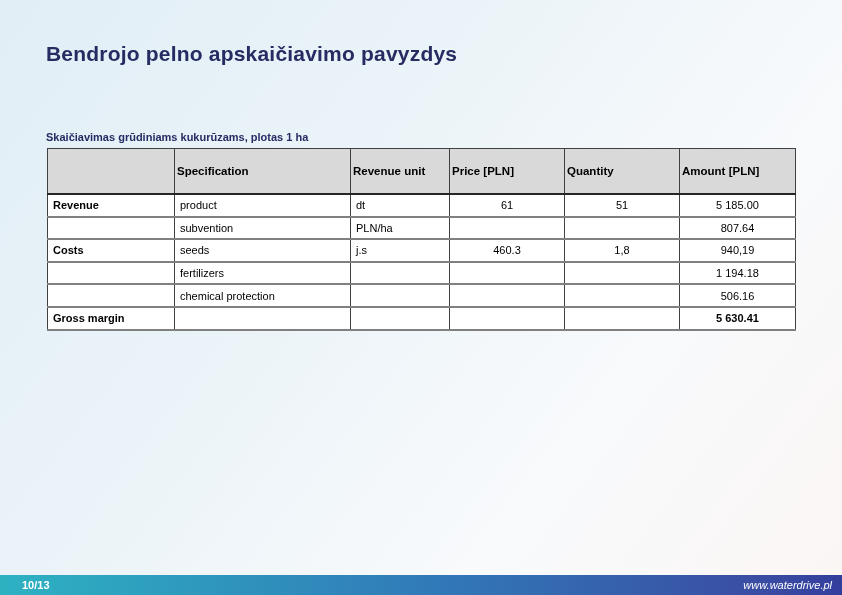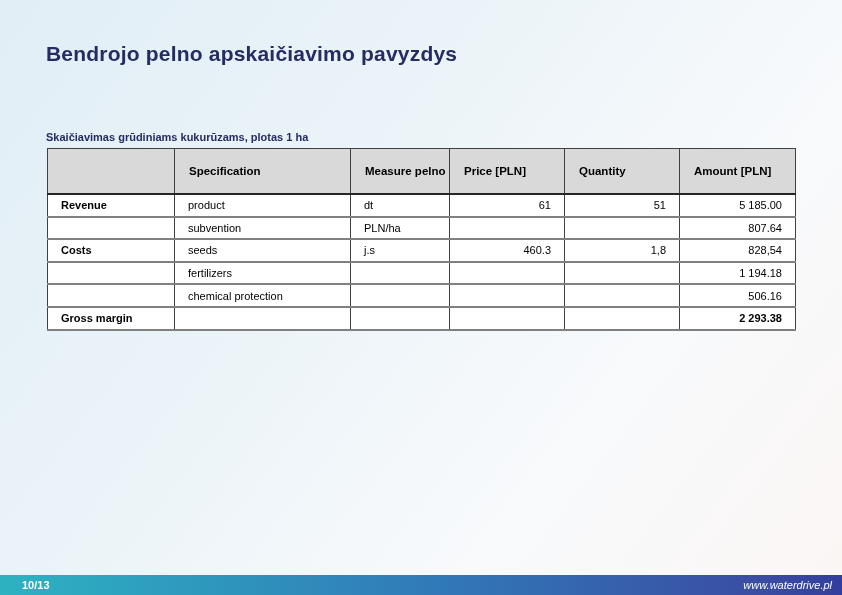--- a/index.html
+++ b/index.html
@@ -49,44 +49,44 @@
     background: #ffffff;
     color: #000000;
   }
   table.calc th {
     background: #d9d9d9;
     border: 1px solid #404040;
     border-bottom: 2px solid #262626;
     font-size: 11.5px;
     font-weight: bold;
     text-align: left;
-    padding: 2px 14px;
+    padding: 2px 2px;
     height: 40px;
     vertical-align: middle;
     overflow: hidden;
     white-space: nowrap;
   }
   table.calc td {
     border: 1px solid #404040;
     border-top: 2px solid #808080;
     font-size: 11px;
-    padding: 1px 13px;
+    padding: 1px 5px;
     height: 18.6px;
     vertical-align: middle;
     overflow: hidden;
     white-space: nowrap;
   }
   table.calc tr:last-child td {
     border-bottom: 2px solid #808080;
   }
   table.calc td.row-label {
     font-weight: bold;
   }
   table.calc td.num {
-    text-align: right;
+    text-align: center;
   }
   table.calc td.bold {
     font-weight: bold;
   }
   .footer-bar {
     position: absolute;
     left: 0;
     top: 575px;
     width: 842px;
     height: 20px;
@@ -126,21 +126,21 @@
         <col style="width:176px">
         <col style="width:99px">
         <col style="width:115px">
         <col style="width:115px">
         <col style="width:116px">
       </colgroup>
       <thead>
         <tr>
           <th></th>
           <th>Specification</th>
-          <th>Measure pelno</th>
+          <th>Revenue unit</th>
           <th>Price [PLN]</th>
           <th>Quantity</th>
           <th>Amount [PLN]</th>
         </tr>
       </thead>
       <tbody>
           <tr>
             <td class="row-label">Revenue</td>
             <td>product</td>
             <td>dt</td>
@@ -155,21 +155,21 @@
             <td class="num"></td>
             <td class="num"></td>
             <td class="num">807.64</td>
           </tr>
           <tr>
             <td class="row-label">Costs</td>
             <td>seeds</td>
             <td>j.s</td>
             <td class="num">460.3</td>
             <td class="num">1,8</td>
-            <td class="num">828,54</td>
+            <td class="num">940,19</td>
           </tr>
           <tr>
             <td class="row-label"></td>
             <td>fertilizers</td>
             <td></td>
             <td class="num"></td>
             <td class="num"></td>
             <td class="num">1 194.18</td>
           </tr>
           <tr>
@@ -179,21 +179,21 @@
             <td class="num"></td>
             <td class="num"></td>
             <td class="num">506.16</td>
           </tr>
           <tr>
             <td class="row-label">Gross margin</td>
             <td></td>
             <td></td>
             <td class="num"></td>
             <td class="num"></td>
-            <td class="num bold">2 293.38</td>
+            <td class="num bold">5 630.41</td>
           </tr>
         </tbody>
     </table>
   </div>
 
   <div class="footer-bar">
     <span class="page-number">10/13</span>
     <a class="website" href="#">www.waterdrive.pl</a>
   </div>
 

